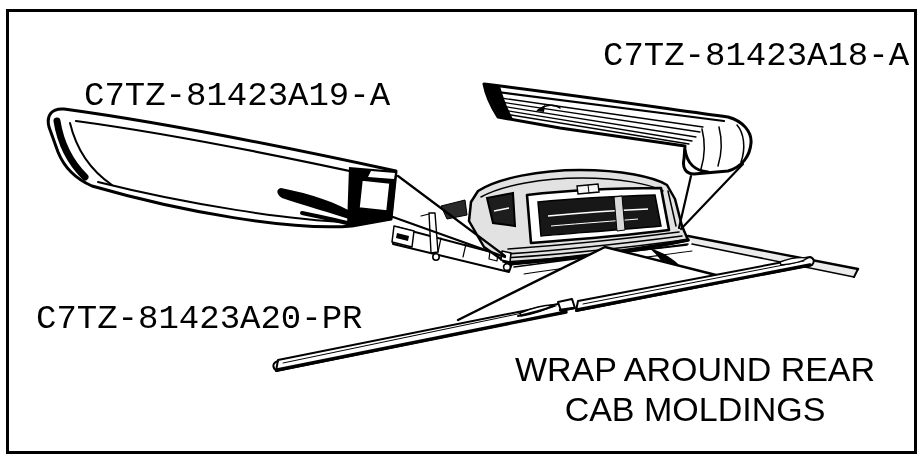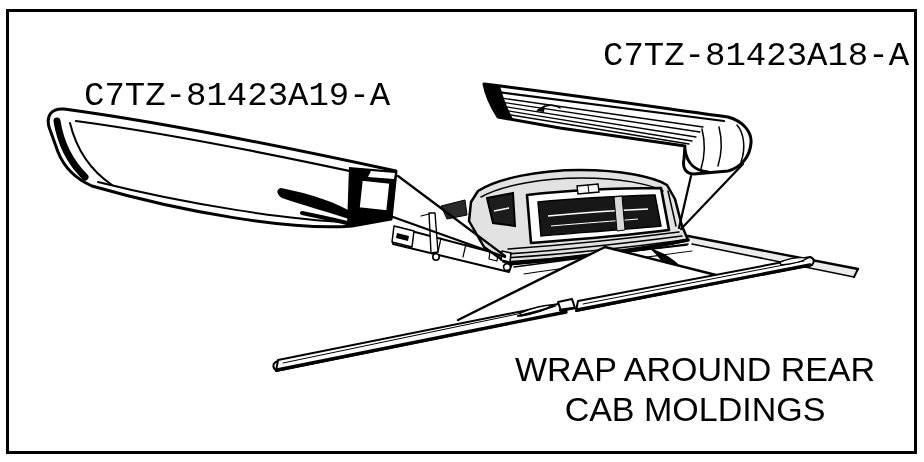--- a/index.html
+++ b/index.html
@@ -163,19 +163,20 @@
       <path class="dk" d="M 536,111 L 545,105 L 544,112 Z"></path>
     </g>
 
     <rect x="7.5" y="10.5" width="908" height="442" fill="none" stroke="#000" stroke-width="3"></rect>
   </svg>
 
   <div class="part-label" style="left:84px;top:79px">C7TZ-81423A19-A</div>
 
   <div class="part-label" style="left:603px;top:39px">C7TZ-81423A18-A</div>
 
+  <div class="part-label" style="left:36px;top:302px">C7TZ-81423A20-PR</div>
 
   <div class="caption">
     <div>WRAP AROUND REAR</div>
     <div>CAB MOLDINGS</div>
   </div>
 
 </div>
 
 </body></html>

